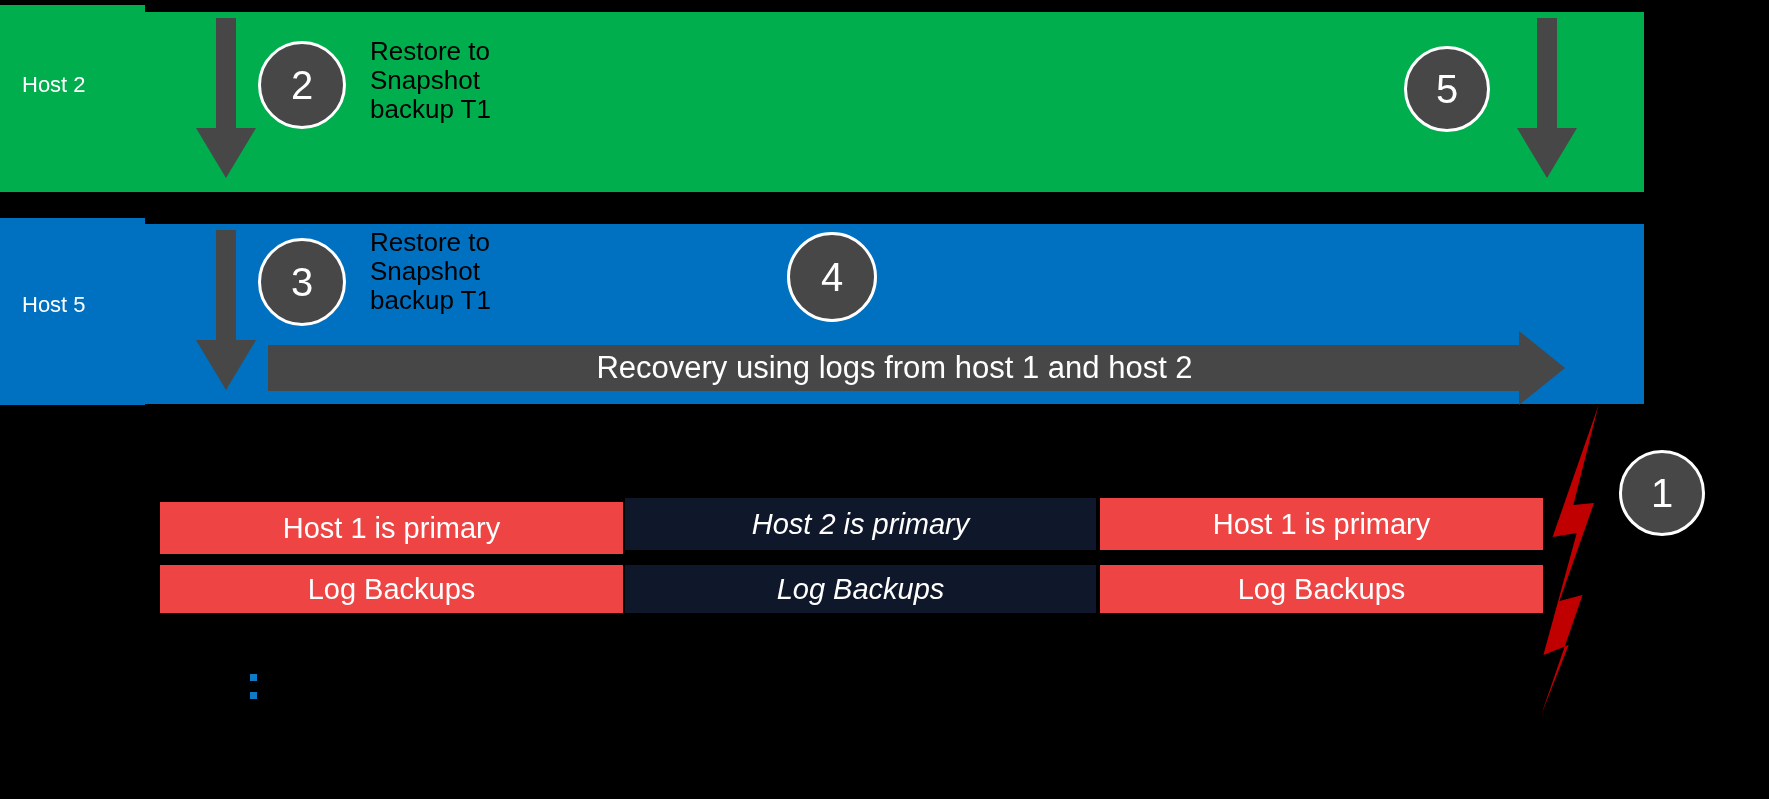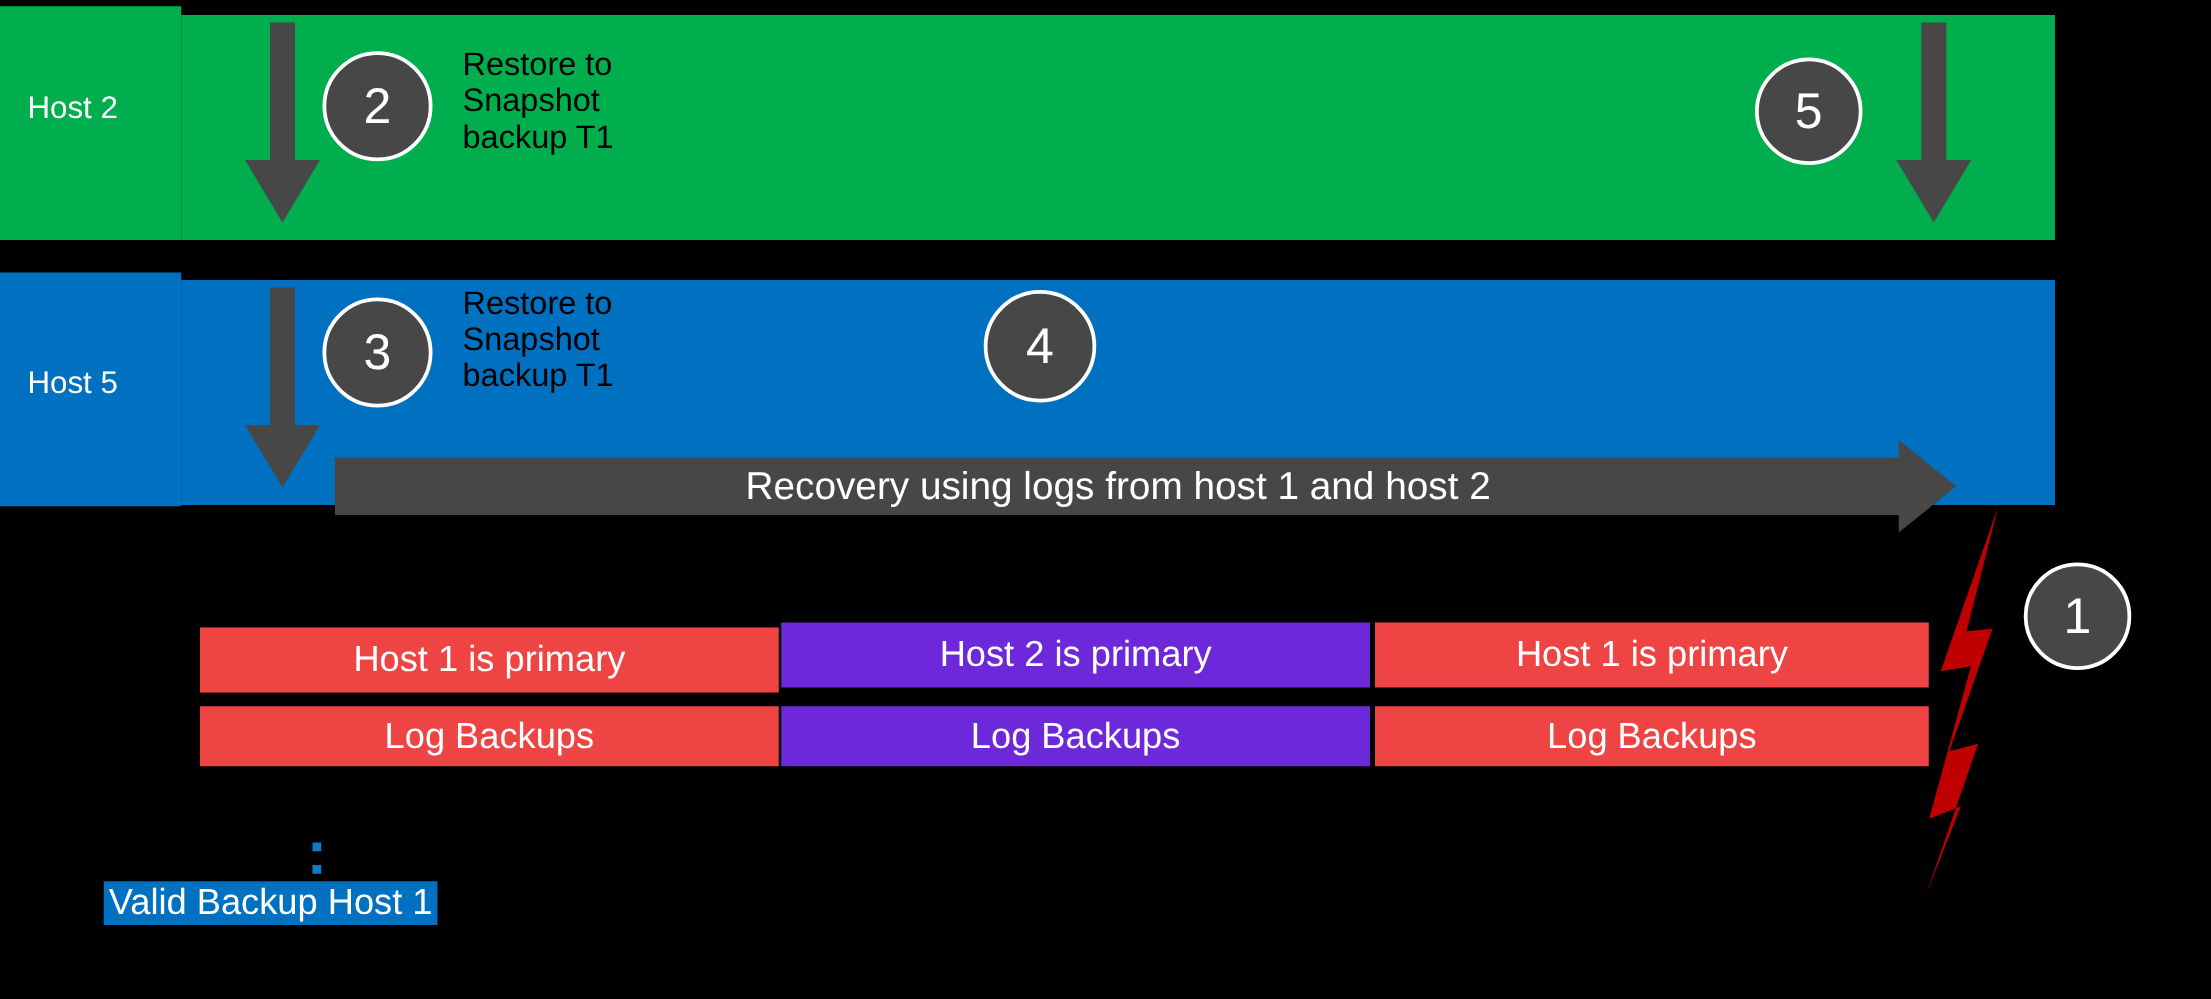--- a/index.html
+++ b/index.html
@@ -22,21 +22,21 @@
   .band {
     position: absolute;
     display: block;
   }
   .band-green { background: #00AE4D; }
   .band-blue  { background: #0070C0; }
 
   .band-label {
     position: absolute;
     color: #FFFFFF;
-    font-size: 25px;
+    font-size: 22px;
     line-height: 1.1;
     white-space: nowrap;
   }
 
   
   .down-arrow {
     position: absolute;
     width: 60px;
     height: 160px;
   }
@@ -80,21 +80,20 @@
     color: #000000;
     font-size: 26px;
     line-height: 1.12;
     white-space: pre-line;
   }
 
   
   .recovery-arrow {
     position: absolute;
     height: 46px;
-    margin-top: 21px;
   }
   .recovery-arrow .rbody {
     position: absolute;
     left: 0;
     top: 0;
     right: 44px;
     height: 46px;
     background: #474747;
   }
   .recovery-arrow .rhead {
@@ -125,21 +124,21 @@
   .tl-bar {
     position: absolute;
     display: flex;
     align-items: center;
     justify-content: center;
     color: #FFFFFF;
     font-size: 29px;
     white-space: nowrap;
   }
   .seg-blue  { background: #ef4444; }
-  .seg-green { background: #6d28d9; }
+  .seg-green { background: #0f172a; font-style: italic; }
 
   
   .valid-label {
     position: absolute;
     background: #0070C0;
     color: #FFFFFF;
     font-size: 29px;
     padding: 1px 4px;
     white-space: nowrap;
   }
@@ -225,15 +224,14 @@
 
   <div class="tl-bar seg-blue" style="left:160px; top:565px; width:463px; height:48px;">Log Backups</div>
 
   <div class="tl-bar seg-green" style="left:625px; top:565px; width:471px; height:48px;">Log Backups</div>
 
   <div class="tl-bar seg-blue" style="left:1100px; top:565px; width:443px; height:48px;">Log Backups</div>
 
   <div class="dot" style="left:250px; top:674px;"></div>
   <div class="dot" style="left:250px; top:692px;"></div>
 
-  <div class="valid-label" style="left:83px; top:705px;">Valid Backup Host 1</div>
 
 </div>
 
 </body></html>

